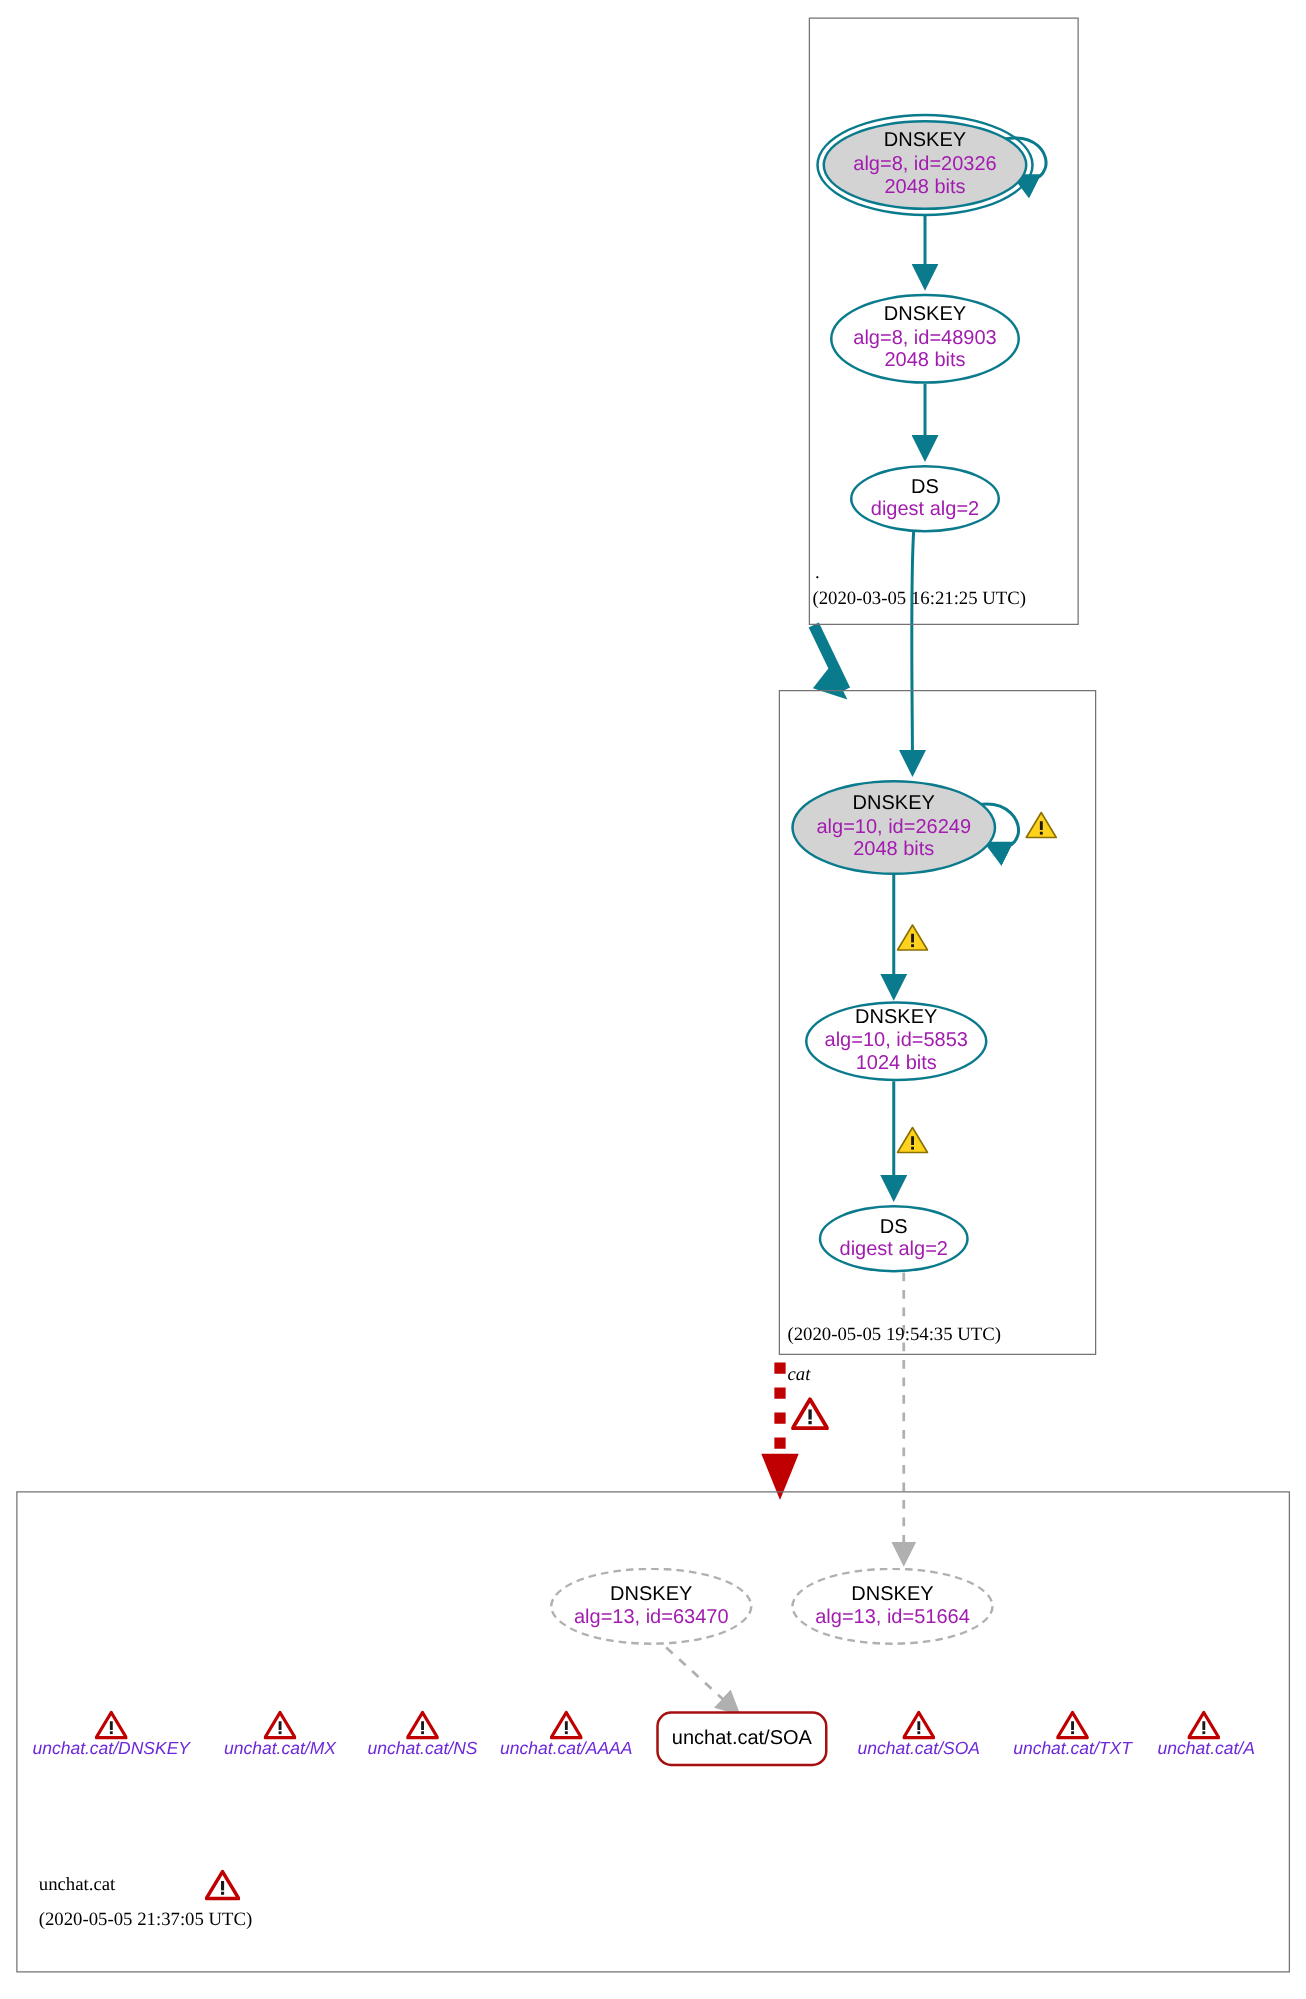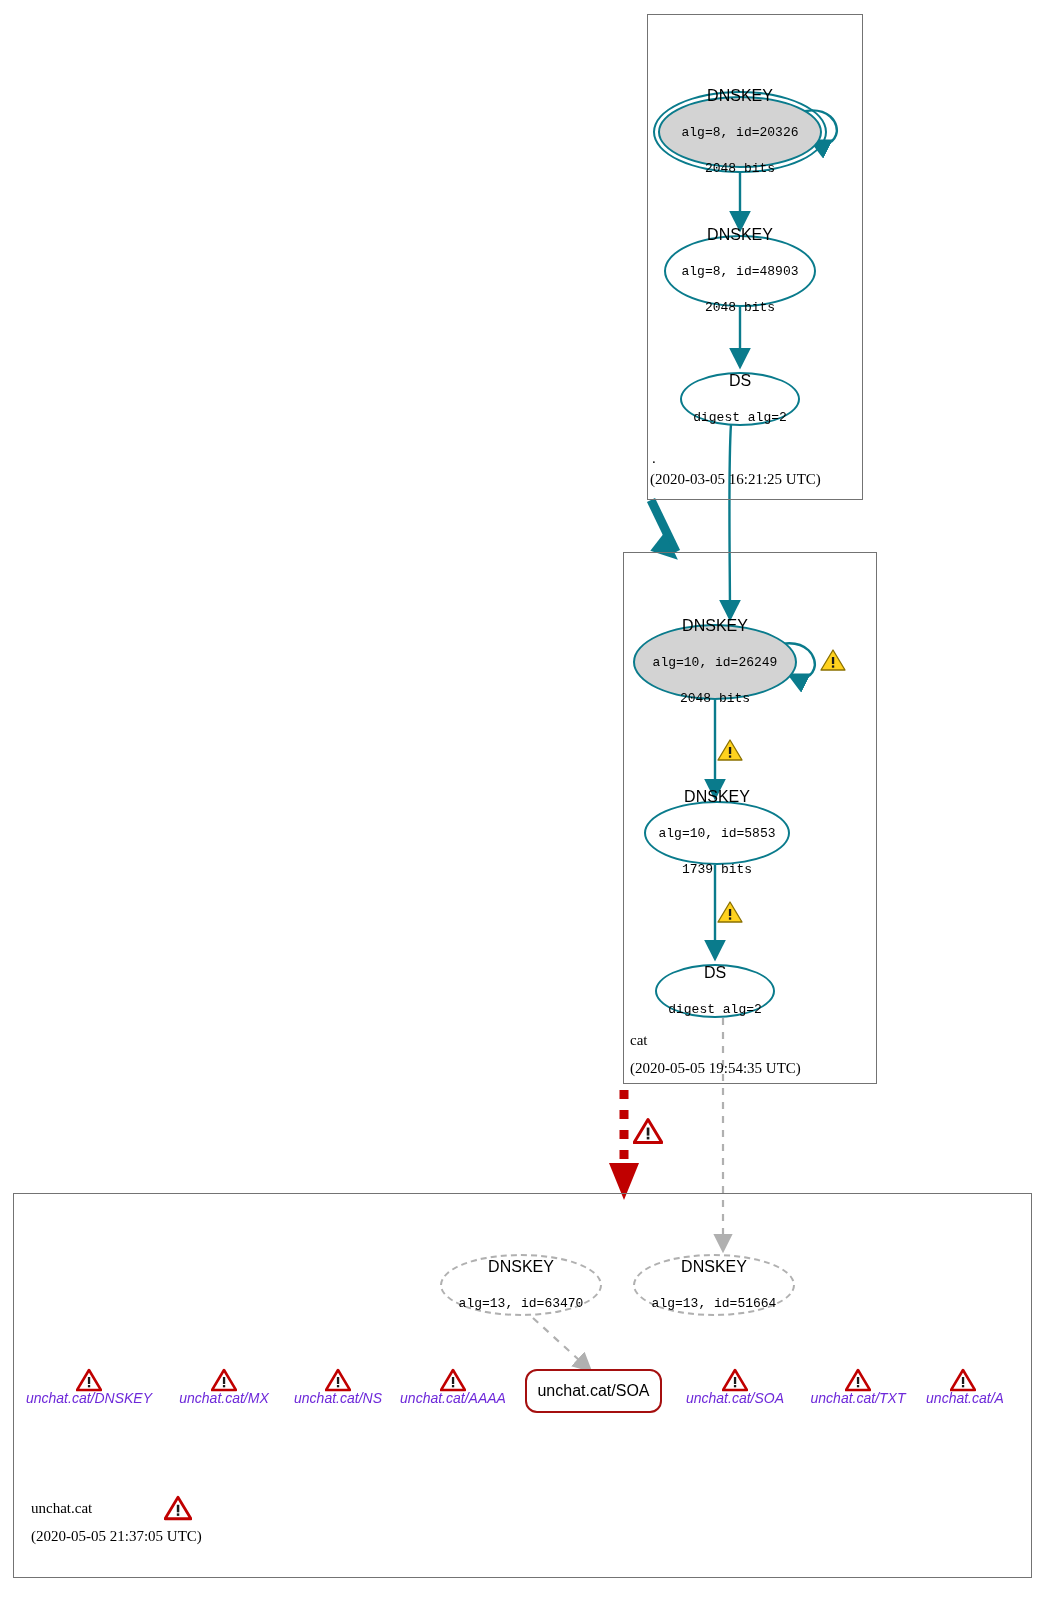--- a/index.html
+++ b/index.html
@@ -47,32 +47,31 @@
   }
   .node {
     position: absolute;
     display: flex;
     flex-direction: column;
     align-items: center;
     justify-content: center;
     text-align: right;
     box-sizing: border-box;
     white-space: nowrap;
-    gap: 21px;
   }
   .node .t1 {
     font-family: "Liberation Sans", sans-serif;
     font-size: 16px;
     color: #000000;
     line-height: 1.15;
   }
   .node .t2, .node .t3 {
-    font-family: Liberation Mono, monospace;
-    font-size: 13px;
-    color: #000000;
+    font-family: Liberation Sans, sans-serif;
+    font-size: 16px;
+    color: #a21caf;
     line-height: 1.15;
   }
   .ellipse-secure {
     border: 2px solid #0a7b8c;
     border-radius: 50%;
     background: #d3d3d3;
   }
   .ellipse-secure-plain {
     border: 2px solid #0a7b8c;
     border-radius: 50%;
@@ -222,41 +221,41 @@
 
   <svg class="warn-icon" style="left:820px; top:648px;" viewBox="0 0 26 24">
     <path d="M13,2 L25,22 L1,22 z" fill="#ffd21e" stroke="#8a7000" stroke-width="1.3" stroke-linejoin="round"></path>
     <rect x="11.9" y="9" width="2.3" height="7" fill="#1a1a1a"></rect>
     <rect x="11.9" y="17.4" width="2.3" height="2.3" fill="#1a1a1a"></rect>
   </svg>
 
   <div class="node ellipse-secure-plain" style="left:644px; top:801px; width:146px; height:64px;">
     <div class="t1">DNSKEY</div>
     <div class="t2">alg=10, id=5853</div>
-    <div class="t3">1739 bits</div>
+    <div class="t3">1024 bits</div>
   </div>
 
   <svg class="warn-icon" style="left:717px; top:738px;" viewBox="0 0 26 24">
     <path d="M13,2 L25,22 L1,22 z" fill="#ffd21e" stroke="#8a7000" stroke-width="1.3" stroke-linejoin="round"></path>
     <rect x="11.9" y="9" width="2.3" height="7" fill="#1a1a1a"></rect>
     <rect x="11.9" y="17.4" width="2.3" height="2.3" fill="#1a1a1a"></rect>
   </svg>
 
   <div class="node ellipse-secure-plain" style="left:655px; top:964px; width:120px; height:54px;">
     <div class="t1">DS</div>
     <div class="t2">digest alg=2</div>
   </div>
 
   <svg class="warn-icon" style="left:717px; top:900px;" viewBox="0 0 26 24">
     <path d="M13,2 L25,22 L1,22 z" fill="#ffd21e" stroke="#8a7000" stroke-width="1.3" stroke-linejoin="round"></path>
     <rect x="11.9" y="9" width="2.3" height="7" fill="#1a1a1a"></rect>
     <rect x="11.9" y="17.4" width="2.3" height="2.3" fill="#1a1a1a"></rect>
   </svg>
 
-  <div class="zone-label" style="left:630px; top:1032px;">cat</div>
+  <div class="zone-label" style="left:630px; top:1092px;font-style:italic;">cat</div>
   <div class="zone-time" style="left:630px; top:1060px;">(2020-05-05 19:54:35 UTC)</div>
 
   <svg class="err-icon" style="left:633px; top:1117px; width:30px; height:28px;" viewBox="0 0 26 24">
     <path d="M13,2 L25,22 L1,22 z" fill="#ffffff" stroke="#c00000" stroke-width="2.6" stroke-linejoin="round"></path>
     <rect x="11.9" y="9" width="2.3" height="7" fill="#1a1a1a"></rect>
     <rect x="11.9" y="17" width="2.3" height="2.3" fill="#1a1a1a"></rect>
   </svg>
 
   <div class="zone-box" style="left:13px; top:1193px; width:1019px; height:385px;"></div>
 

